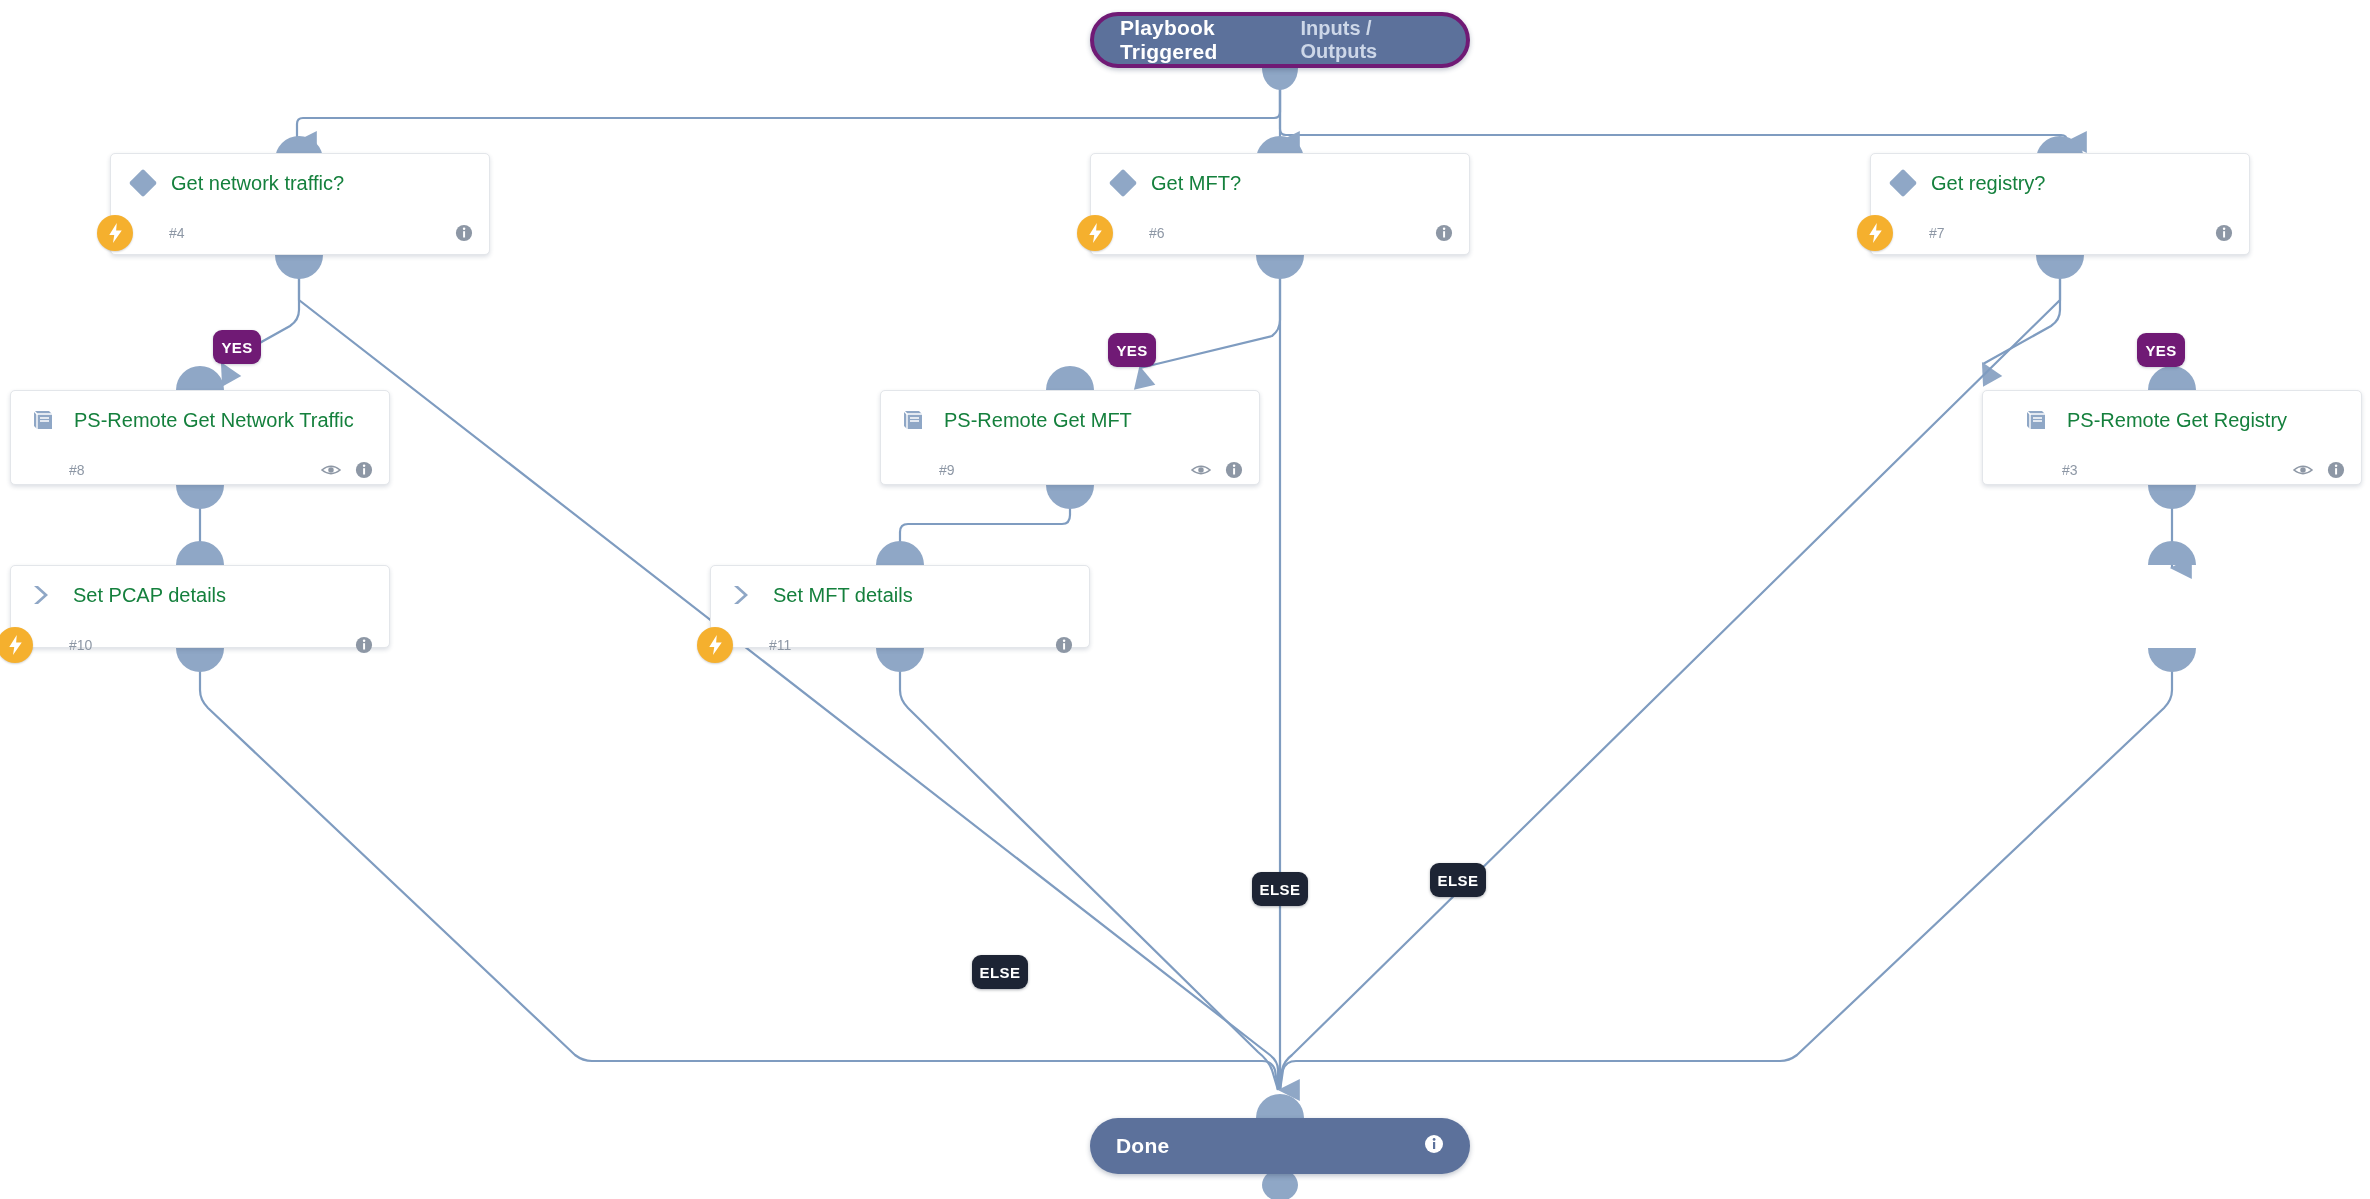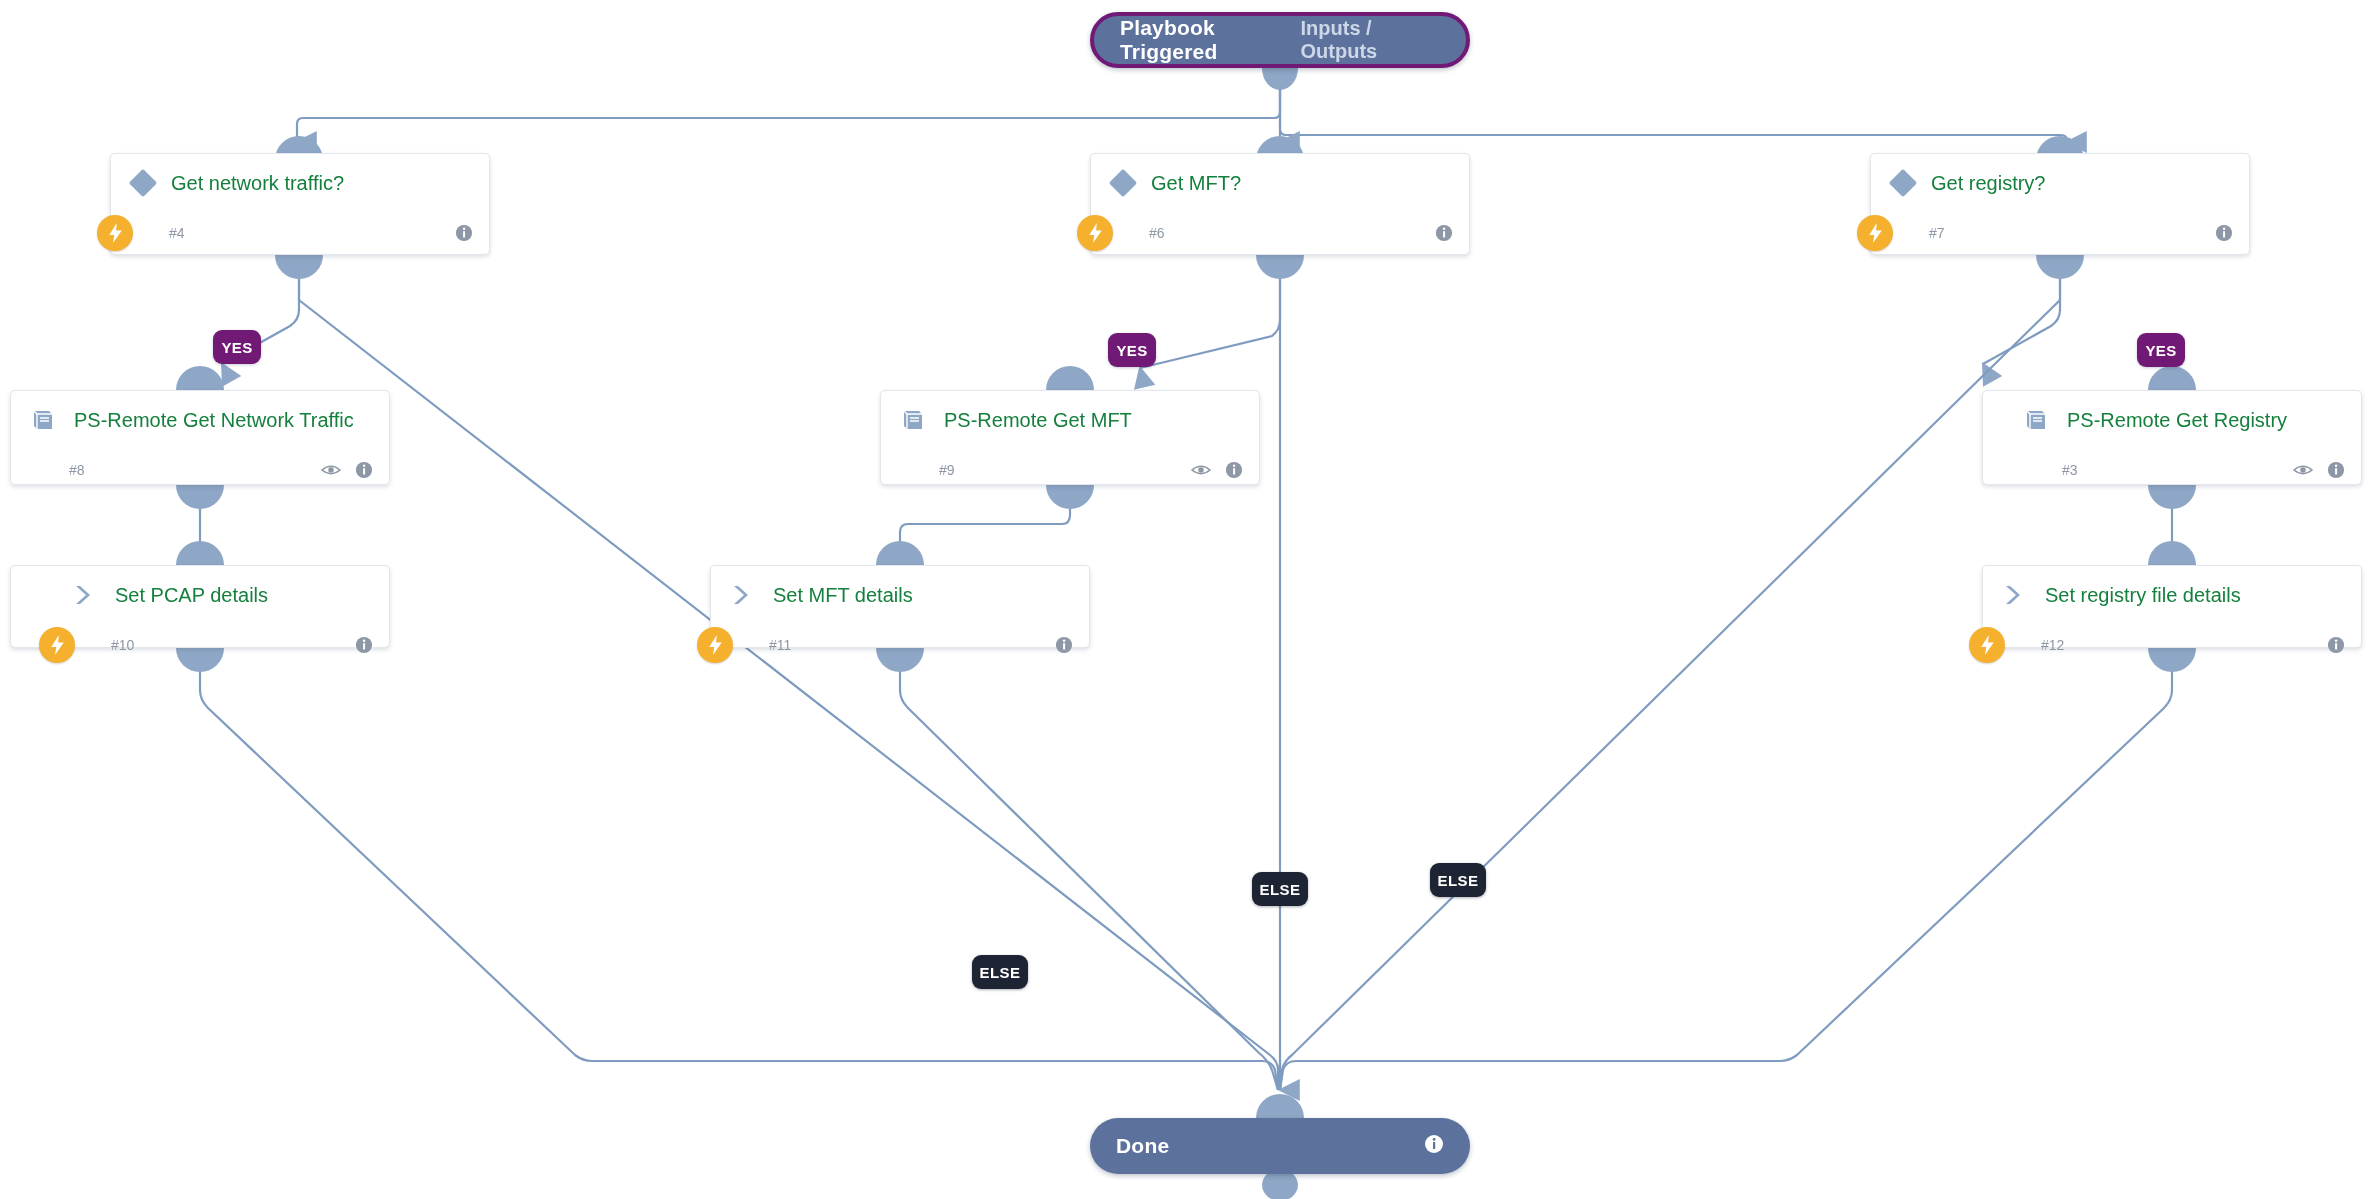--- a/index.html
+++ b/index.html
@@ -305,21 +305,21 @@
         </svg>
         <svg class="info" viewBox="0 0 20 20">
           <circle cx="10" cy="10" r="9" fill="#8d97a5"></circle>
           <rect x="9" y="8" width="2.2" height="7" fill="#fff"></rect>
           <circle cx="10.1" cy="5.4" r="1.4" fill="#fff"></circle>
         </svg>
       </span>
     </div>
   </div>
 
-  <div class="card" style="left:10px;top:565px;width:380px;height:83px;padding-left:42px;">
+  <div class="card" style="left:10px;top:565px;width:380px;height:83px;">
     <div class="card-top">
       <span class="ic chevron">
         <svg viewBox="0 0 24 22">
           <path d="M3 2 L13 11 L3 20 L7 20 L17 11 L7 2 Z" fill="#8fa7c6"></path>
         </svg>
       </span>
       <span class="card-title">Set PCAP details</span>
     </div>
     <div class="card-bottom">
       <span class="bolt">
@@ -357,45 +357,20 @@
       <span class="card-actions">
         <svg class="info" viewBox="0 0 20 20">
           <circle cx="10" cy="10" r="9" fill="#8d97a5"></circle>
           <rect x="9" y="8" width="2.2" height="7" fill="#fff"></rect>
           <circle cx="10.1" cy="5.4" r="1.4" fill="#fff"></circle>
         </svg>
       </span>
     </div>
   </div>
 
-  <div class="card" style="left:1982px;top:565px;width:380px;height:83px;">
-    <div class="card-top">
-      <span class="ic chevron">
-        <svg viewBox="0 0 24 22">
-          <path d="M3 2 L13 11 L3 20 L7 20 L17 11 L7 2 Z" fill="#8fa7c6"></path>
-        </svg>
-      </span>
-      <span class="card-title">Set registry file details</span>
-    </div>
-    <div class="card-bottom">
-      <span class="bolt">
-        <svg viewBox="0 0 24 32">
-            <path d="M14 0 L2 19 H10 L8 32 L22 12 H13 Z" fill="#fff"></path>
-          </svg>
-      </span>
-      <span class="task-id">#12</span>
-      <span class="card-actions">
-        <svg class="info" viewBox="0 0 20 20">
-          <circle cx="10" cy="10" r="9" fill="#8d97a5"></circle>
-          <rect x="9" y="8" width="2.2" height="7" fill="#fff"></rect>
-          <circle cx="10.1" cy="5.4" r="1.4" fill="#fff"></circle>
-        </svg>
-      </span>
-    </div>
-  </div>
 
   <div class="elabel yes" style="left:198px;top:330px;width:48px;height:34px;">YES</div>
 
   <div class="elabel yes" style="left:1093px;top:333px;width:48px;height:34px;">YES</div>
 
   <div class="elabel yes" style="left:2122px;top:333px;width:48px;height:34px;">YES</div>
 
   <div class="elabel els" style="left:972px;top:955px;width:56px;height:34px;">ELSE</div>
 
   <div class="elabel els" style="left:1252px;top:872px;width:56px;height:34px;">ELSE</div>

